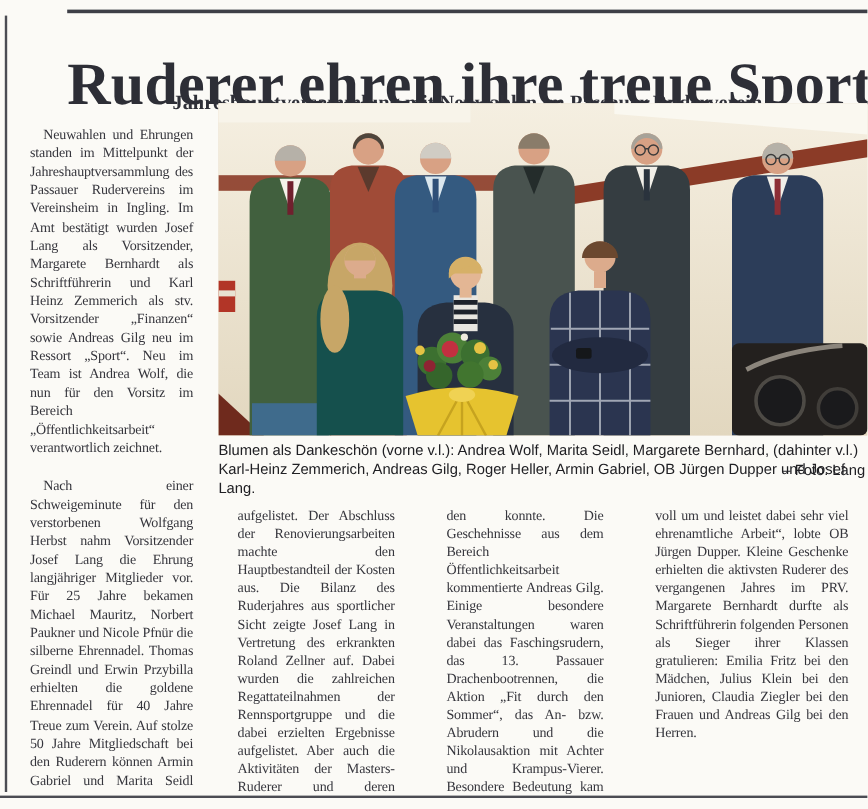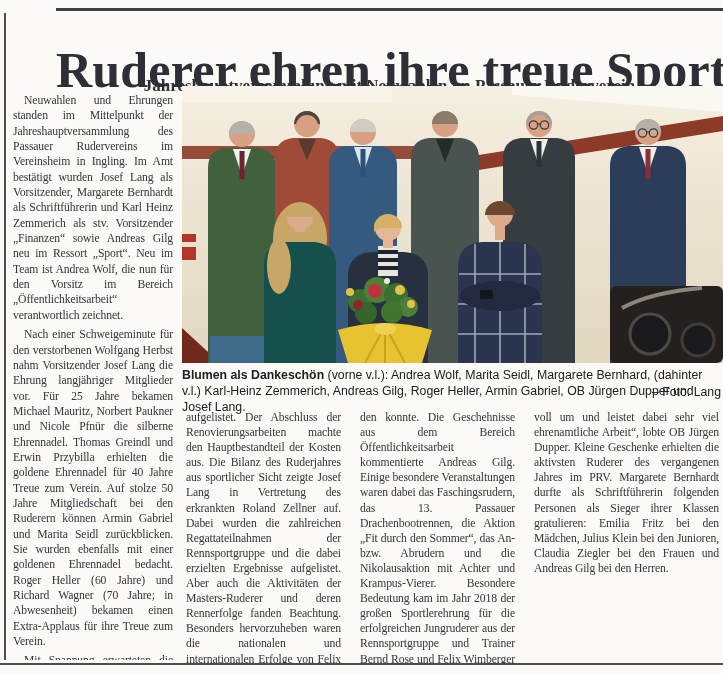--- a/index.html
+++ b/index.html
@@ -20,32 +20,32 @@
   }
   .subheadline{
     position:absolute;left:56px;top:62px;width:667px;text-align:center;
     font-size:17px;color:#2f3038;
   }
 
   .intro-col{
     position:absolute;left:9px;top:89px;width:168px;height:571px;overflow:hidden;
     font-size:11.7px;line-height:15.35px;text-align:justify;letter-spacing:-.12px;
   }
-  .p{margin:4px;text-indent:11px;}
+  .p{margin:16px;text-indent:11px;}
   .p.cont{text-indent:0;}
 
   .photo-box{position:absolute;left:182px;top:86px;width:541px;height:277px;background:#e9e0cd;}
   .photo-box svg{display:block;width:100%;height:100%;}
 
   .caption{
     position:absolute;left:182px;top:368px;width:541px;height:34px;
     font-family:"Liberation Sans","DejaVu Sans",sans-serif;
     font-size:12.3px;line-height:15.8px;color:#202024;
   }
-  .caption .lead{font-weight:bold;text-align:center;}
+  .caption .lead{font-weight:normal;text-align:center;}
   .caption .credit{position:absolute;right:2px;bottom:1px;}
 
   .bottom-cols{
     position:absolute;left:182px;top:406px;width:541px;height:257px;overflow:hidden;
     display:flex;gap:11px;
     font-size:11.7px;line-height:15.1px;text-align:justify;letter-spacing:-.12px;
   }
   .col{width:163px;flex:0 0 auto;overflow:hidden;}
   .col:last-child{flex:1 1 auto;}
   .sig{float:right;}

